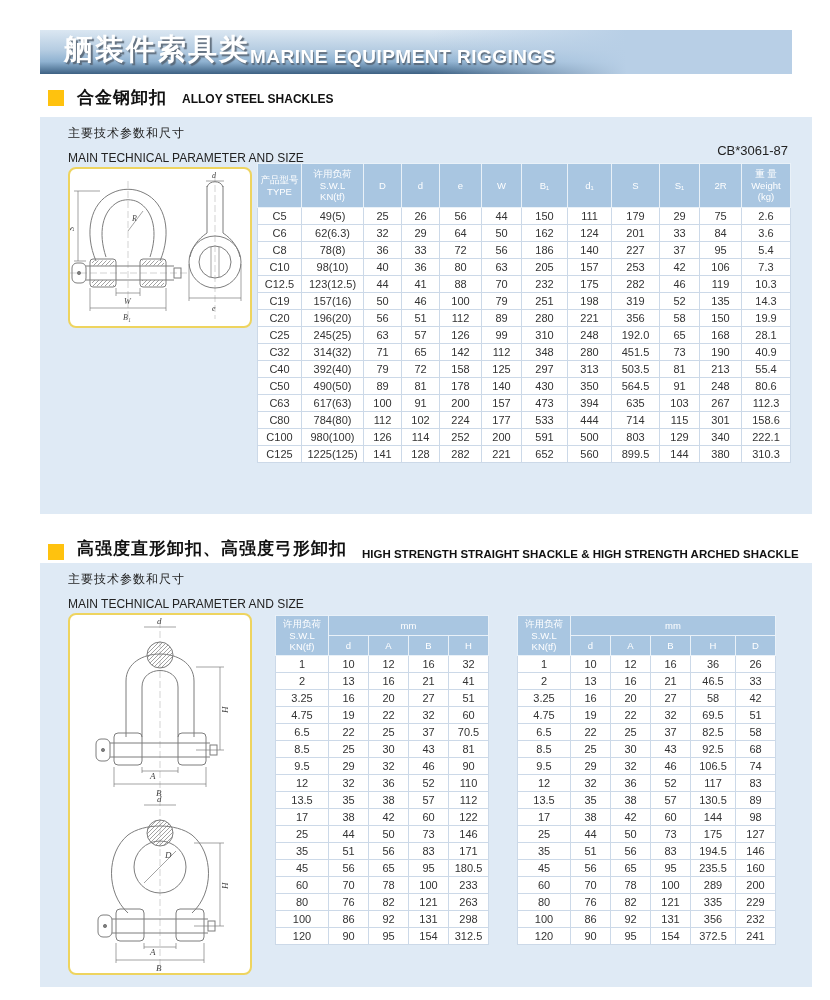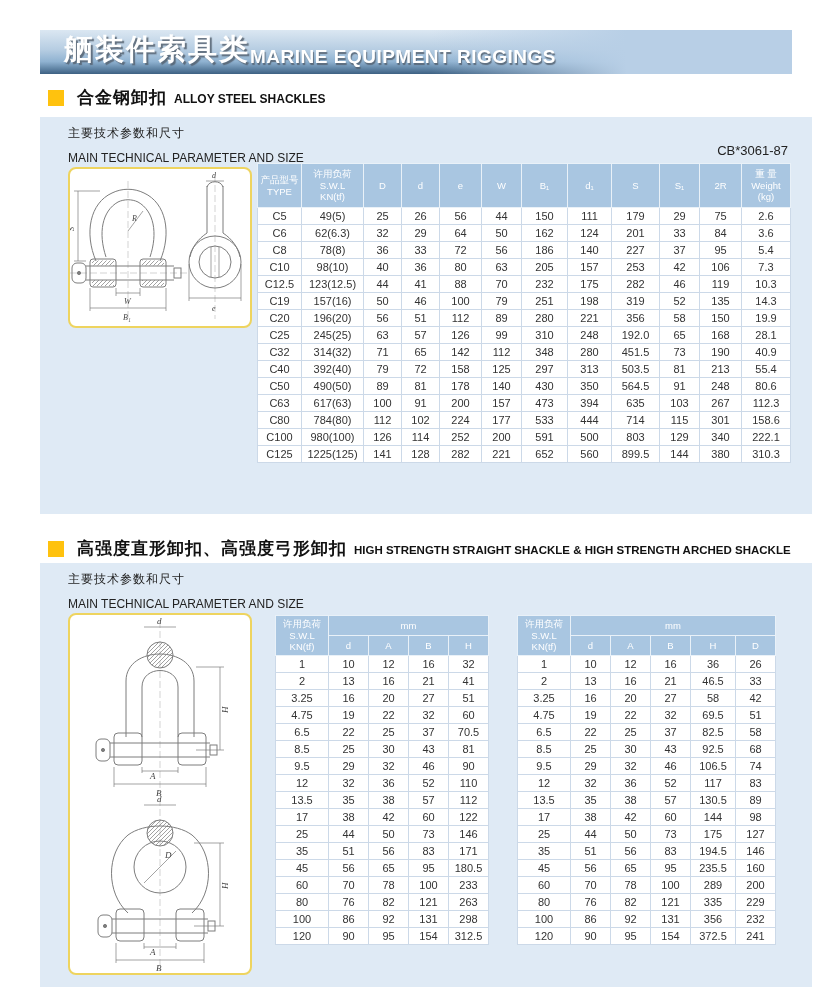--- a/index.html
+++ b/index.html
@@ -21,21 +21,21 @@
   }
   .banner .en {
     font-size:19px; font-weight:bold; color:#fff; margin-left:0; padding-bottom:2px;
     letter-spacing:0.5px; text-shadow:1px 2px 1px rgba(84,96,110,0.85);
   }
 
   
   .sec-head { position:absolute; left:48px; display:flex; align-items:center; }
   .bullet { width:16px; height:16px; background:#ffc20e; margin-right:13px; flex:0 0 auto; }
   .sec-head .zh { font-size:17px; font-weight:bold; color:#111; letter-spacing:1px; }
-  .sec-head .en { font-size:12px; font-weight:bold; color:#111; margin-left:7px; padding-top:3px; }
+  .sec-head .en { font-size:12px; font-weight:bold; color:#111; margin-left:15px; padding-top:3px; }
   .sec-head.small-en .en { font-size:11.5px; }
 
   
   .panel { position:absolute; left:40px; width:772px; background:#dfeaf5; }
   .param { position:absolute; left:28px; top:8px; }
   .param .zh { font-size:12px; color:#222; letter-spacing:1px; }
   .param .en { font-size:12px; color:#222; margin-top:9px; }
   .standard { position:absolute; right:24px; top:26px; font-size:13px; color:#222; }
 
   
@@ -384,21 +384,21 @@
             <td>560</td>
             <td>899.5</td>
             <td>144</td>
             <td>380</td>
             <td>310.3</td>
           </tr>
         </tbody>
     </table>
   </div>
 
-  <div class="sec-head small-en" style="top:537px;">
+  <div class="sec-head small-en" style="top:537px;align-items:flex-end;">
     <span class="bullet"></span>
     <span class="zh">高强度直形卸扣、高强度弓形卸扣</span>
     <span class="en">HIGH STRENGTH STRAIGHT SHACKLE &amp; HIGH STRENGTH ARCHED SHACKLE</span>
   </div>
 
   <div class="panel" style="top:563px; height:424px;">
     <div class="param">
       <div class="zh">主要技术参数和尺寸</div>
       <div class="en">MAIN TECHNICAL PARAMETER AND SIZE</div>
     </div>

